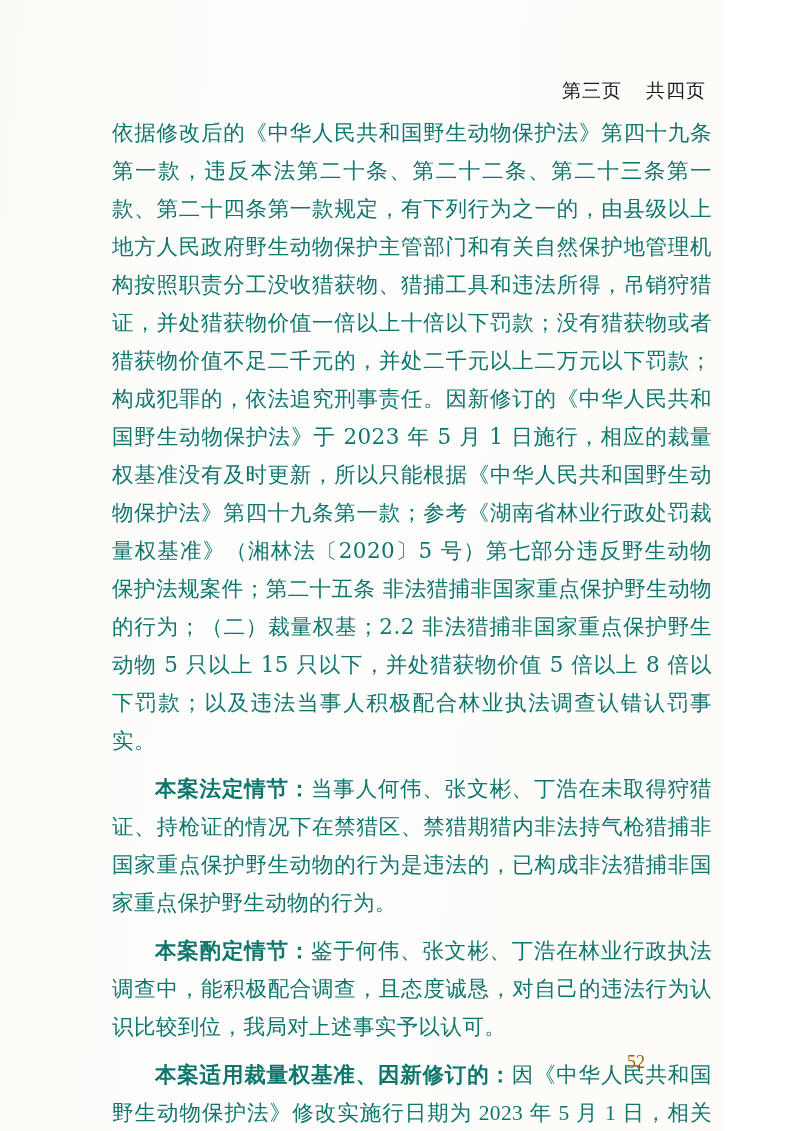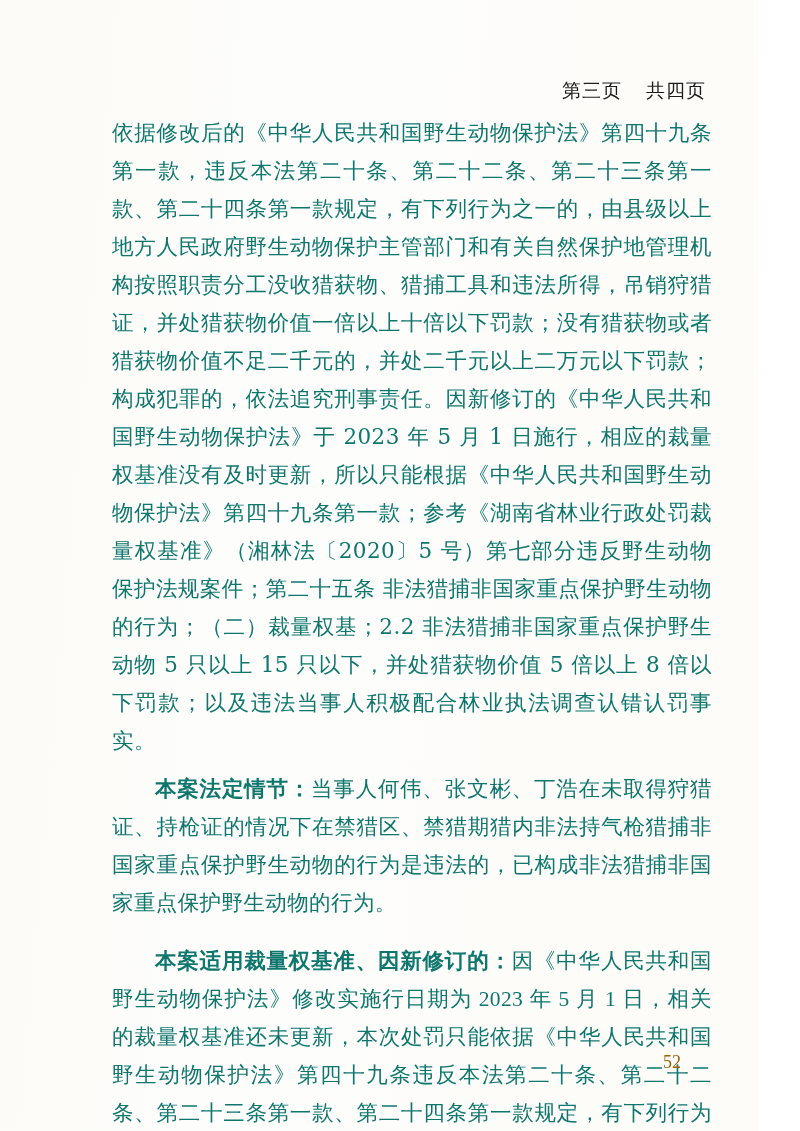--- a/index.html
+++ b/index.html
@@ -8,21 +8,20 @@
     background: #ffffff;
   }
   .page {
     position: relative;
     width: 723px;
     height: 1131px;
     background: #fdfdfb;
     overflow: hidden;
     font-family: "DejaVu Serif", serif;
     color: #1a1a1a;
-    padding-left: 36px;
   }
   .page-inner {
     position: absolute;
     left: 112px;
     top: 78px;
     width: 600px;
   }
   .header-line {
     text-align: right;
     font-size: 19px;
@@ -85,20 +84,21 @@
     <div class="body-block">
 
       <p>依据修改后的《中华人民共和国野生动物保护法》第四十九条第一款，违反本法第二十条、第二十二条、第二十三条第一款、第二十四条第一款规定，有下列行为之一的，由县级以上地方人民政府野生动物保护主管部门和有关自然保护地管理机构按照职责分工没收猎获物、猎捕工具和违法所得，吊销狩猎证，并处猎获物价值一倍以上十倍以下罚款；没有猎获物或者猎获物价值不足二千元的，并处二千元以上二万元以下罚款；构成犯罪的，依法追究刑事责任。因新修订的《中华人民共和国野生动物保护法》于 2023 年 5 月 1 日施行，相应的裁量权基准没有及时更新，所以只能根据《中华人民共和国野生动物保护法》第四十九条第一款；参考《湖南省林业行政处罚裁量权基准》（湘林法〔2020〕5 号）第七部分违反野生动物保护法规案件；第二十五条 非法猎捕非国家重点保护野生动物的行为；（二）裁量权基；2.2 非法猎捕非国家重点保护野生动物 5 只以上 15 只以下，并处猎获物价值 5 倍以上 8 倍以下罚款；以及违法当事人积极配合林业执法调查认错认罚事实。</p>
 
       <div class="para-spacer"></div>
 
       <p class="indent"><span class="bold-lead">本案法定情节：</span><span>当事人何伟、张文彬、丁浩在未取得狩猎证、持枪证的情况下在禁猎区、禁猎期猎内非法持气枪猎捕非国家重点保护野生动物的行为是违法的，已构成非法猎捕非国家重点保护野生动物的行为。</span></p>
 
       <div class="para-spacer"></div>
 
+      <p class="indent"><span class="bold-lead">本案酌定情节：</span><span>鉴于何伟、张文彬、丁浩在林业行政执法调查中，能积极配合调查，且态度诚恳，对自己的违法行为认识比较到位，我局对上述事实予以认可。</span></p>
 
       <div class="para-spacer"></div>
 
       <p class="indent"><span class="bold-lead">本案适用裁量权基准、因新修订的：</span><span>因《中华人民共和国野生动物保护法》修改实施行日期为 2023 年 5 月 1 日，相关的裁量权基准还未更新，本次处罚只能依据《中华人民共和国野生动物保护法》第四十九条违反本法第二十条、第二十二条、第二十三条第一款、第二十四条第一款规定，有下列行为之一的，由县级以上地方人民政府野生动物保护主管部门和有关自然保护地管理机构按照职责分工没收猎获物、猎捕工具和违法所得，吊销狩猎证，并处猎获物价值一倍以上十倍以下罚款；没有猎</span></p>
 
     </div>
   </div>
 
   <div class="page-number">52</div>
 </div>

